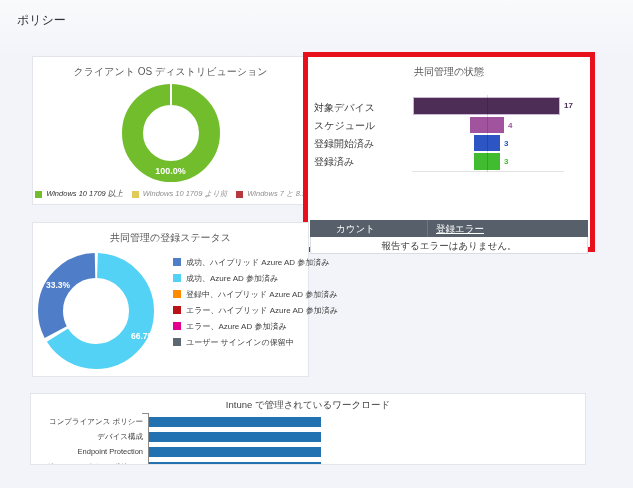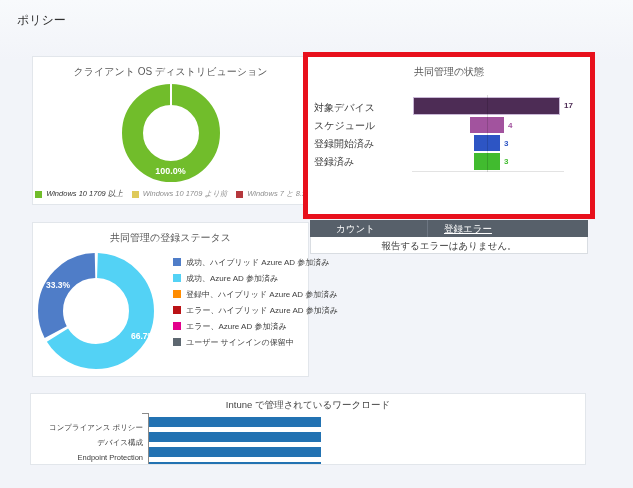--- a/index.html
+++ b/index.html
@@ -17,51 +17,51 @@
   
   .panel-os { left:32px; top:56px; width:277px; height:149px; }
   .donut1 { position:absolute; left:88px; top:26px; }
   .donut1-label { position:absolute; left:0; right:0; top:109px; text-align:center; font-size:9px; font-weight:bold; color:#fff; }
   .legend-a { position:absolute; left:0; right:0; bottom:5px; display:flex; justify-content:center; gap:9px; font-size:7.5px; }
   .legend-a .item { display:flex; align-items:center; gap:4px;font-style:italic; }
   .legend-a .sw { width:7px; height:7px; display:inline-block; }
   .legend-a .muted { color:#8f8f8f; }
 
   
-  .highlight-box { position:absolute; left:303px; top:52px; width:292px; height:167px; border:5px solid #e8101c; background:#fff; }
+  .highlight-box { position:absolute; left:303px; top:52px; width:292px; height:200px; border:5px solid #e8101c; background:#fff; }
   .panel-status { position:absolute; left:0; top:0; width:282px; height:157px; background:#fff; }
   .funnel-label { position:absolute; left:6px; font-size:10px; color:#3c3c3c; }
   .funnel-bar { position:absolute; }
   .funnel-axis { position:absolute; left:179px; top:38px; width:1px; height:77px; background:rgba(0,0,0,0.14); z-index:3; }
   .funnel-base { position:absolute; left:104px; top:114px; width:152px; height:1px; background:#e3e3e3; }
   .funnel-val { position:absolute; font-size:8px; font-weight:bold; }
 
   
   .err-table { position:absolute; left:310px; top:220px; width:278px; font-size:9.5px; }
   .err-head { display:flex; background:#57606a; color:#fff; height:17px; line-height:17px; }
   .err-head .c1 { width:117px; padding-left:26px; }
-  .err-head .c2 { flex:1; padding-left:16px; border-left:1px solid #6d7682; text-decoration:underline; cursor:pointer; }
+  .err-head .c2 { flex:1; padding-left:8px; border-left:1px solid #6d7682; text-decoration:underline; cursor:pointer; }
   .err-body { background:#fff; height:17px; line-height:17px; text-align:center; color:#404040; border:1px solid #d9dde2; border-top:none; }
 
   
   .panel-enroll { left:32px; top:222px; width:277px; height:155px; }
   .donut2 { position:absolute; left:3px; top:28px; }
   .pct { position:absolute; color:#fff; font-size:8.5px; font-weight:bold; }
   .pct-1 { left:13px; top:57px; }
   .pct-2 { left:98px; top:108px; }
   .legend-c { position:absolute; left:140px; top:31px; }
   .legend-c .item { display:flex; align-items:center; height:16px; gap:5px; font-size:8px; color:#404040; white-space:nowrap; }
   .legend-c .sw { width:8px; height:8px; flex:0 0 auto; }
 
   
   .panel-work { left:30px; top:393px; width:556px; height:72px; overflow:hidden; }
   .panel-work .panel-title { top:5px; font-size:9.5px; color:#454545; }
   .wl-axis { position:absolute; left:117px; top:19px; width:1px; height:63px; background:#8a8a8a; }
   .wl-tick { position:absolute; left:111px; top:19px; width:6px; height:1px; background:#8a8a8a; }
-  .wl-label { position:absolute; left:8px; width:104px; height:10px; line-height:10px; font-size:7.5px; color:#3c3c3c; text-align:right; overflow:hidden; direction:rtl; white-space:nowrap;margin-top:6px; }
+  .wl-label { position:absolute; left:8px; width:104px; height:10px; line-height:10px; font-size:7.5px; color:#3c3c3c; text-align:right; overflow:hidden; direction:rtl; white-space:nowrap; }
   .wl-bar { position:absolute; left:118px; width:172px; height:10px; background:#2272b2; }
 </style>
 </head>
 <body>
 
 <div class="page-title">ポリシー</div>
 
 <div class="panel panel-os">
   <div class="panel-title">クライアント OS ディストリビューション</div>
   <svg class="donut1" width="100" height="100" viewBox="0 0 100 100">

